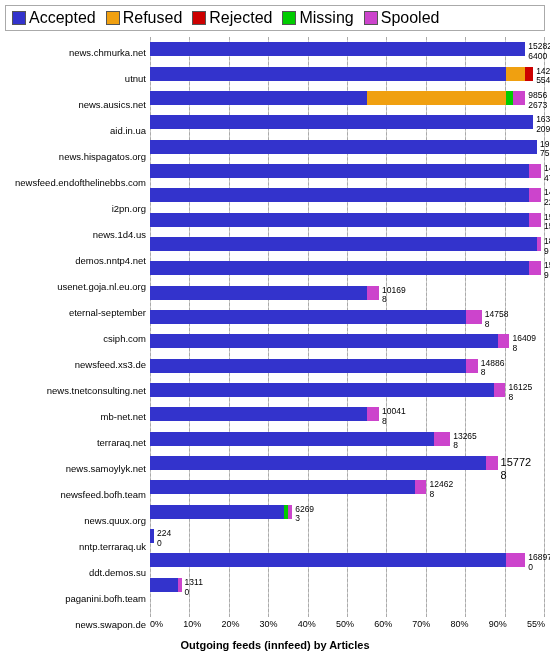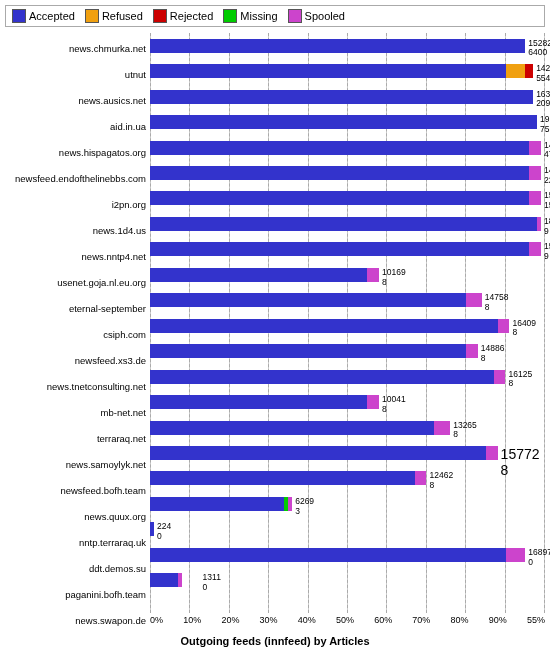--- a/index.html
+++ b/index.html
@@ -33,21 +33,21 @@
       align-items: center;
       gap: 3px;
     }
     .legend-box {
       width: 14px;
       height: 14px;
       border: 1px solid #555;
       display: inline-block;
     }
     .legend-label {
-      font-size: 11px;
+      font-size: 16px;
     }
     
     .chart-area {
       display: flex;
       flex-direction: row;
       width: 100%;
       height: calc(655px - 55px);
     }
     .y-axis {
       display: flex;
@@ -176,21 +176,21 @@
 
     <div class="y-axis" id="y-axis">
         <div class="y-label">news.chmurka.net</div>
         <div class="y-label">utnut</div>
         <div class="y-label">news.ausics.net</div>
         <div class="y-label">aid.in.ua</div>
         <div class="y-label">news.hispagatos.org</div>
         <div class="y-label">newsfeed.endofthelinebbs.com</div>
         <div class="y-label">i2pn.org</div>
         <div class="y-label">news.1d4.us</div>
-        <div class="y-label">news.nntp4.net</div>
+        <div class="y-label">demos.nntp4.net</div>
         <div class="y-label">usenet.goja.nl.eu.org</div>
         <div class="y-label">eternal-september</div>
         <div class="y-label">csiph.com</div>
         <div class="y-label">newsfeed.xs3.de</div>
         <div class="y-label">news.tnetconsulting.net</div>
         <div class="y-label">mb-net.net</div>
         <div class="y-label">terraraq.net</div>
         <div class="y-label">news.samoylyk.net</div>
         <div class="y-label">newsfeed.bofh.team</div>
         <div class="y-label">news.quux.org</div>
@@ -226,20 +226,29 @@
           <div class="bar-row">
             <div class="bar-container" style="position: relative;">
               <div class="bar-segment" style="width: 90%; background: rgb(51, 51, 204);"></div>
               <div class="bar-segment" style="width: 5%; background: rgb(240, 160, 16);"></div>
               <div class="bar-segment" style="width: 2%; background: rgb(204, 0, 0);"></div>
               <div class="bar-values-block" style="left: 97%; margin-left: 3px; font-size: 8.5px; line-height: 1.15; position: absolute; top: 0px; white-space: nowrap;">14228<br>5540</div>
             </div>
           </div>
           <div class="bar-row">
             <div class="bar-container" style="position: relative;">
+              <div class="bar-segment" style="width: 55%; background: rgb(51, 51, 204);"></div>
+              <div class="bar-segment" style="width: 35%; background: rgb(240, 160, 16);"></div>
+              <div class="bar-segment" style="width: 2%; background: rgb(0, 204, 0);"></div>
+              <div class="bar-segment" style="width: 3%; background: rgb(204, 68, 204);"></div>
+              <div class="bar-values-block" style="left: 95%; margin-left: 3px; font-size: 8.5px; line-height: 1.15; position: absolute; top: 0px; white-space: nowrap;">9856<br>2673</div>
+            </div>
+          </div>
+          <div class="bar-row">
+            <div class="bar-container" style="position: relative;">
               <div class="bar-segment" style="width: 97%; background: rgb(51, 51, 204);"></div>
               <div class="bar-values-block" style="left: 97%; margin-left: 3px; font-size: 8.5px; line-height: 1.15; position: absolute; top: 0px; white-space: nowrap;">16334<br>209</div>
             </div>
           </div>
           <div class="bar-row">
             <div class="bar-container" style="position: relative;">
               <div class="bar-segment" style="width: 98%; background: rgb(51, 51, 204);"></div>
               <div class="bar-values-block" style="left: 98%; margin-left: 3px; font-size: 8.5px; line-height: 1.15; position: absolute; top: 0px; white-space: nowrap;">19144<br>75</div>
             </div>
           </div>
@@ -324,21 +333,21 @@
             <div class="bar-container" style="position: relative;">
               <div class="bar-segment" style="width: 72%; background: rgb(51, 51, 204);"></div>
               <div class="bar-segment" style="width: 4%; background: rgb(204, 68, 204);"></div>
               <div class="bar-values-block" style="left: 76%; margin-left: 3px; font-size: 8.5px; line-height: 1.15; position: absolute; top: 0px; white-space: nowrap;">13265<br>8</div>
             </div>
           </div>
           <div class="bar-row">
             <div class="bar-container" style="position: relative;">
               <div class="bar-segment" style="width: 85%; background: rgb(51, 51, 204);"></div>
               <div class="bar-segment" style="width: 3%; background: rgb(204, 68, 204);"></div>
-              <div class="bar-values-block" style="left: 88%; margin-left: 3px; font-size: 14px; line-height: 1.15; position: absolute; top: 0px; white-space: nowrap;">15772<br>8</div>
+              <div class="bar-values-block" style="left: 88%; margin-left: 3px; font-size: 11px; line-height: 1.15; position: absolute; top: 0px; white-space: nowrap;">15772<br>8</div>
             </div>
           </div>
           <div class="bar-row">
             <div class="bar-container" style="position: relative;">
               <div class="bar-segment" style="width: 67%; background: rgb(51, 51, 204);"></div>
               <div class="bar-segment" style="width: 3%; background: rgb(204, 68, 204);"></div>
               <div class="bar-values-block" style="left: 70%; margin-left: 3px; font-size: 8.5px; line-height: 1.15; position: absolute; top: 0px; white-space: nowrap;">12462<br>8</div>
             </div>
           </div>
           <div class="bar-row">
@@ -359,21 +368,21 @@
             <div class="bar-container" style="position: relative;">
               <div class="bar-segment" style="width: 90%; background: rgb(51, 51, 204);"></div>
               <div class="bar-segment" style="width: 5%; background: rgb(204, 68, 204);"></div>
               <div class="bar-values-block" style="left: 95%; margin-left: 3px; font-size: 8.5px; line-height: 1.15; position: absolute; top: 0px; white-space: nowrap;">16897<br>0</div>
             </div>
           </div>
           <div class="bar-row">
             <div class="bar-container" style="position: relative;">
               <div class="bar-segment" style="width: 7%; background: rgb(51, 51, 204);"></div>
               <div class="bar-segment" style="width: 1%; background: rgb(204, 68, 204);"></div>
-              <div class="bar-values-block" style="left: 8%; margin-left: 21px; font-size: 8.5px; line-height: 1.15; position: absolute; top: 0px; white-space: nowrap;">1311<br>0</div>
+              <div class="bar-values-block" style="left: 8%; margin-left: 3px; font-size: 8.5px; line-height: 1.15; position: absolute; top: 0px; white-space: nowrap;">1311<br>0</div>
             </div>
           </div>
         </div>
     <div class="x-axis-labels">
           <span>0%</span>
           <span>10%</span>
           <span>20%</span>
           <span>30%</span>
           <span>40%</span>
           <span>50%</span>

